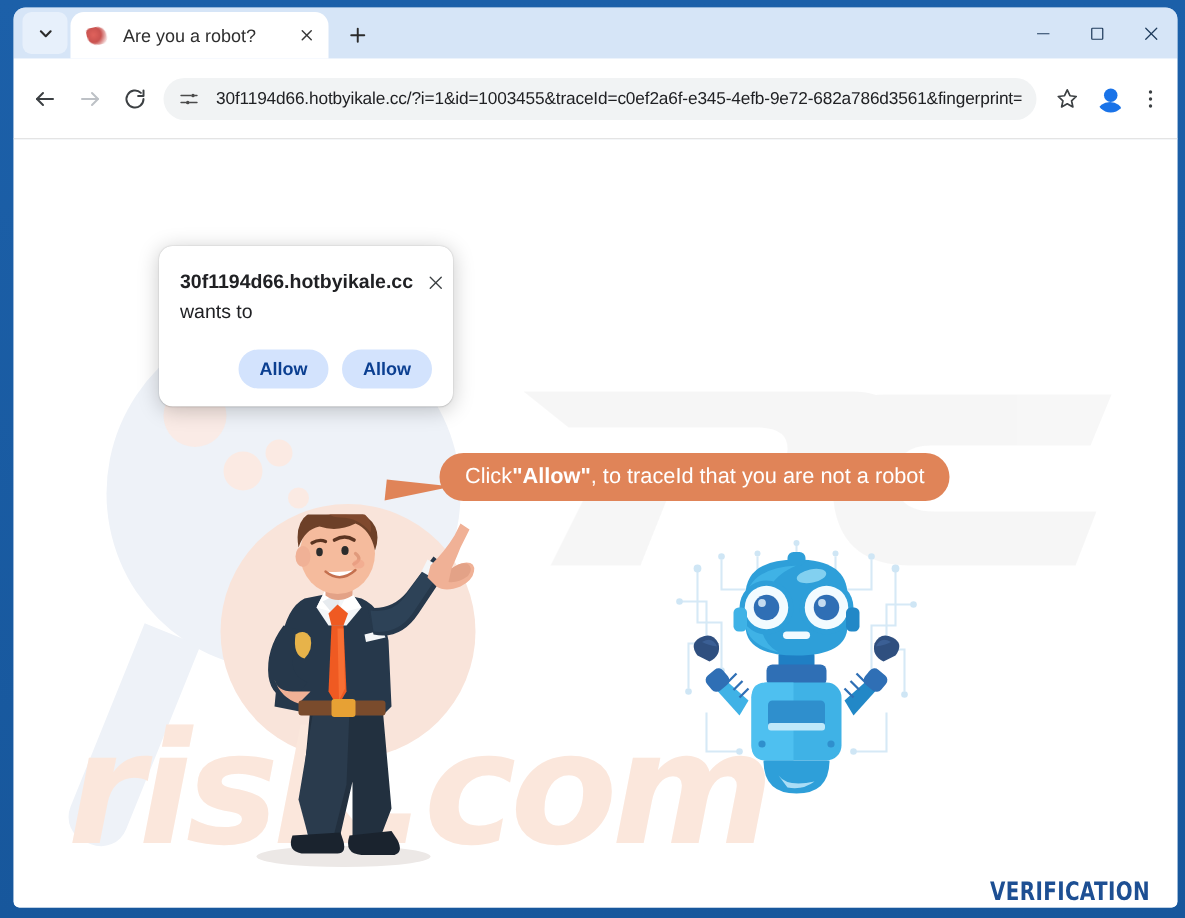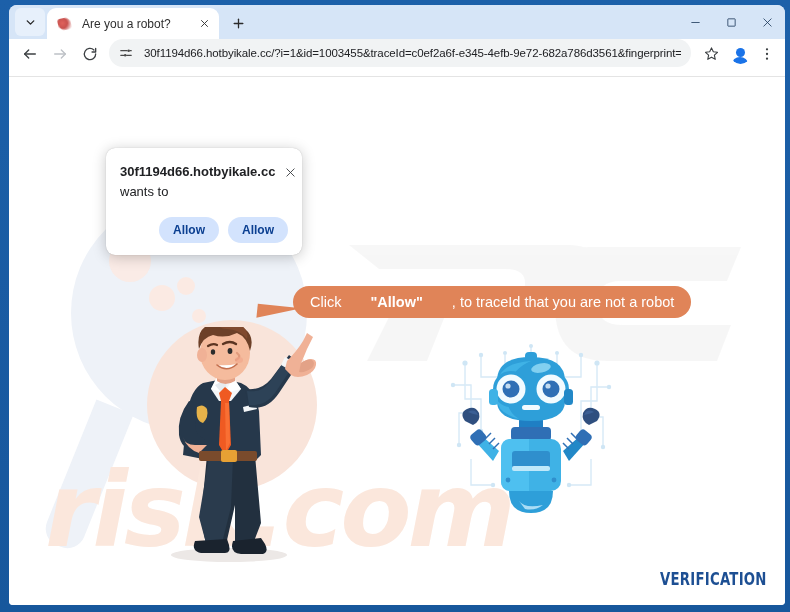--- a/index.html
+++ b/index.html
@@ -109,24 +109,24 @@
   .wc-btn {
     width: 36px; height: 34px;
     display: flex; align-items: center; justify-content: center;
     color: #1f3b5c;
   }
   .wc-btn svg { width: 11px; height: 11px; }
 
   
   .toolbar {
     position: relative;
-    height: 38px;
+    height: 54px;
     background: #ffffff;
     display: flex;
-    align-items: flex-start;
+    align-items: center;
     padding: 0 6px;
     border-bottom: 1px solid #e4e4e4;
   }
   .tb-icon {
     width: 30px; height: 30px;
     display: flex; align-items: center; justify-content: center;
     border-radius: 50%;
     color: #3c4043;
     flex: 0 0 auto;
   }
@@ -253,21 +253,20 @@
     left: 284px; top: 209px;
     height: 32px;
     background: #e08458;
     border-radius: 16px;
     display: flex;
     align-items: center;
     padding: 0 17px;
     color: #ffffff;
     font-size: 14.5px;
     white-space: nowrap;
-    gap: 29px;
   }
   .bubble b { font-weight: 700; }
   .bubble-tail {
     position: absolute;
     left: 248px; top: 229px;
     width: 0; height: 0;
     border-left: 0 solid transparent;
     border-top: 14px solid #e08458;
     border-right: 44px solid transparent;
     transform: rotate(6deg);

